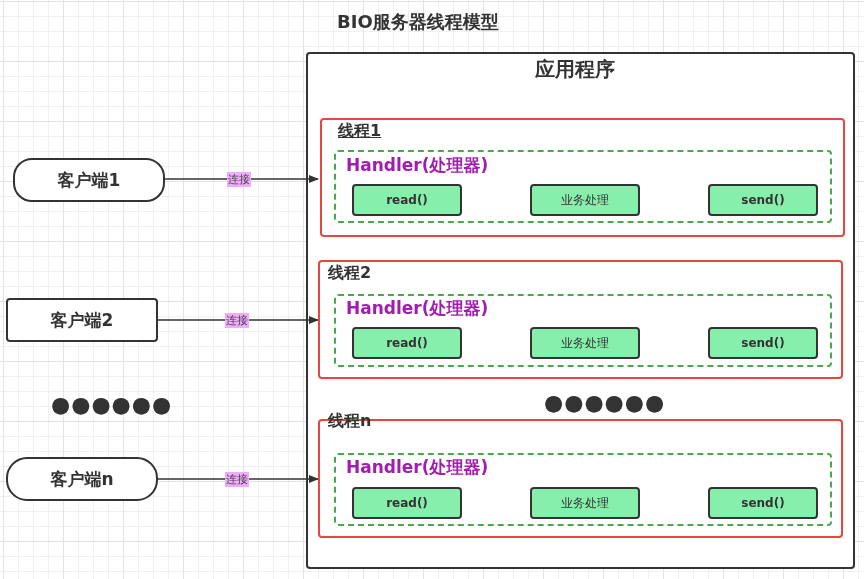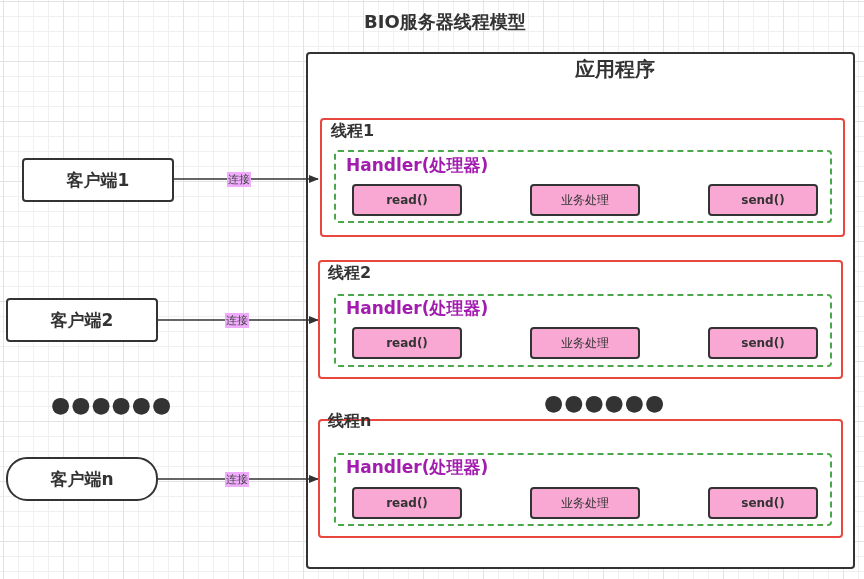--- a/index.html
+++ b/index.html
@@ -10,41 +10,41 @@
     background-color:#fff;
     background-image:
       linear-gradient(#e3e3e3 1px, transparent 1px),
       linear-gradient(90deg, #e3e3e3 1px, transparent 1px),
       linear-gradient(#f0f0f0 1px, transparent 1px),
       linear-gradient(90deg, #f0f0f0 1px, transparent 1px);
     background-size: 60px 60px, 60px 60px, 15px 15px, 15px 15px;
     background-position: 3px 1px, 3px 1px, 3px 1px, 3px 1px;
   }
   .abs { position:absolute; }
-  .title { left:337px; top:10px; font-size:18px; font-weight:bold; color:#333;margin-left:27px; }
+  .title { left:337px; top:10px; font-size:18px; font-weight:bold; color:#333; }
   .app {
     left:306px; top:52px; width:545px; height:513px;
     border:2px solid #333; border-radius:4px; background:#fff;
   }
-  .app-title { left:535px; top:56px; font-size:20px; font-weight:bold; color:#333;margin-left:40px; }
+  .app-title { left:535px; top:56px; font-size:20px; font-weight:bold; color:#333; }
   .client {
     width:148px; height:40px; border:2px solid #333; border-radius:4px;
     background:#fff; display:flex; align-items:center; justify-content:center;
     font-size:17px; font-weight:bold; color:#333;
   }
   .thread {
     width:521px; height:115px; border:2px solid #e8473d; border-radius:4px; background:#fff;
   }
   .thread-label { font-size:16px; font-weight:bold; color:#333; }
   .handler {
     width:494px; height:69px; border:2px dashed #4aa84a; border-radius:4px;
   }
   .handler-label { font-size:17px; font-weight:bold; color:#a21caf; }
   .step {
-    width:106px; height:28px; border:2px solid #333; border-radius:4px; background:#f9a8d4;
+    width:106px; height:28px; border:2px solid #333; border-radius:4px; background:#86efac;
     display:flex; align-items:center; justify-content:center; font-size:12px; color:#333;
   }
   .step.bold { font-weight:bold; }
   .conn-label {
     font-size:11px; color:#444; background:#f0abfc; padding:0 1px;
   }
   .dots { font-size:22px; font-weight:bold; letter-spacing:1px; color:#333; line-height:1; }
   svg.arrows { position:absolute; left:0; top:0; }
 </style>
 </head>
@@ -69,39 +69,39 @@
   <line x1="462" y1="199" x2="529" y2="199" stroke="#333" stroke-width="1.5" marker-end="url(#ah)"></line>
   <line x1="640" y1="199" x2="707" y2="199" stroke="#333" stroke-width="1.5" marker-end="url(#ah)"></line>
 
   <line x1="462" y1="343" x2="529" y2="343" stroke="#333" stroke-width="1.5" marker-end="url(#ah)"></line>
   <line x1="640" y1="343" x2="707" y2="343" stroke="#333" stroke-width="1.5" marker-end="url(#ah)"></line>
 
   <line x1="462" y1="502" x2="529" y2="502" stroke="#333" stroke-width="1.5" marker-end="url(#ah)"></line>
   <line x1="640" y1="502" x2="707" y2="502" stroke="#333" stroke-width="1.5" marker-end="url(#ah)"></line>
 </svg>
 
-<div class="abs client" style="left:22px; top:158px;">
+<div class="abs client" style="left:13px; top:158px;border-radius:19px;">
   <span>客户端1</span>
 </div>
 <div class="abs conn-label" style="left:227px; top:172px;">连接</div>
 
 <div class="abs client" style="left:6px; top:298px;text-align:right;">
   <span>客户端2</span>
 </div>
 <div class="abs conn-label" style="left:225px; top:313px;">连接</div>
 
 <div class="abs dots" style="left:51px; top:394px;">●●●●●●</div>
 
 <div class="abs client" style="left:6px; top:457px;border-radius:21px;">
   <span>客户端n</span>
 </div>
 <div class="abs conn-label" style="left:225px; top:472px;">连接</div>
 
 <div class="abs thread" style="left:320px; top:118px;"></div>
-<div class="abs thread-label" style="left:331px; top:121px;">线程1</div>
+<div class="abs thread-label" style="left:338px; top:121px;text-decoration:underline;">线程1</div>
 <div class="abs handler" style="left:334px; top:150px;"></div>
 <div class="abs handler-label" style="left:346px; top:154px;">Handler(处理器)</div>
 <div class="abs step bold" style="left:352px; top:184px;">
     <span>read()</span>
   </div>
 <div class="abs step" style="left:530px; top:184px;">
     <span>业务处理</span>
   </div>
 <div class="abs step bold" style="left:708px; top:184px;">
     <span>send()</span>

